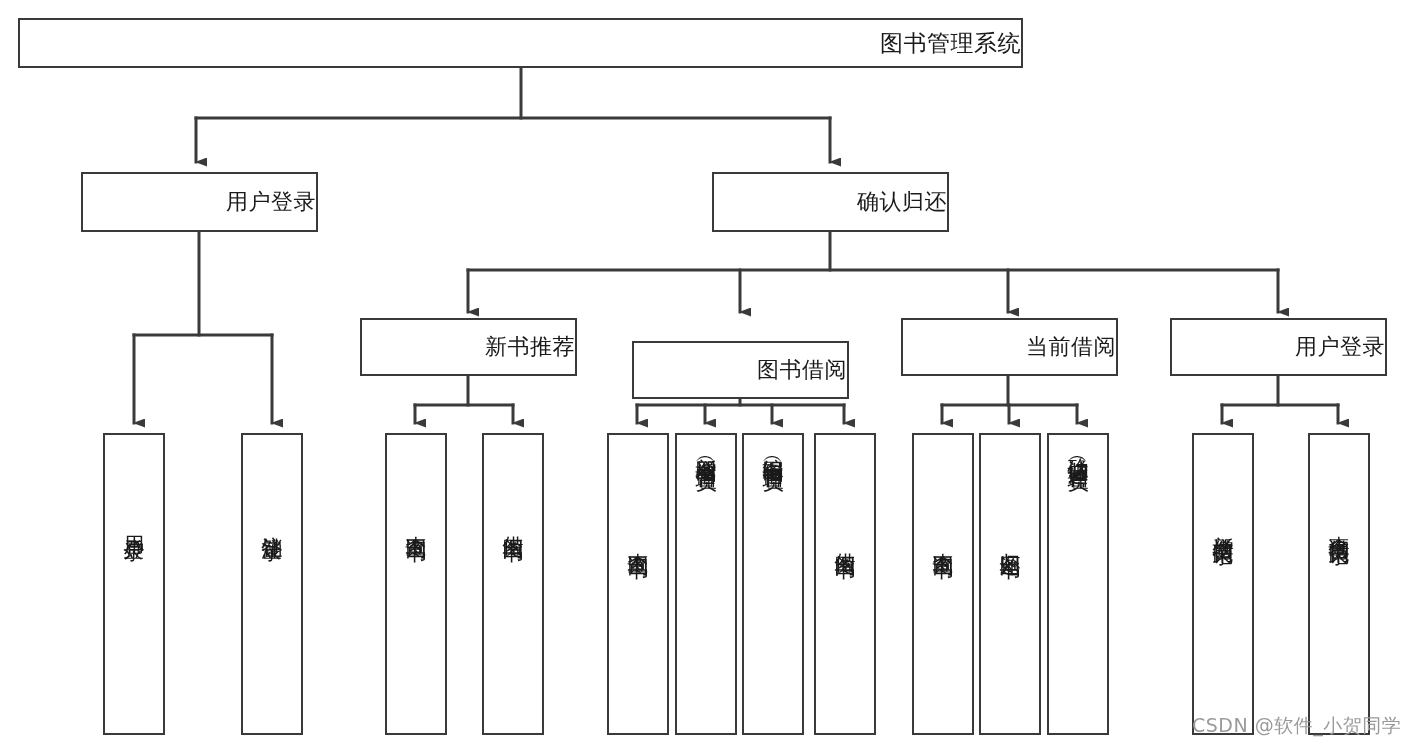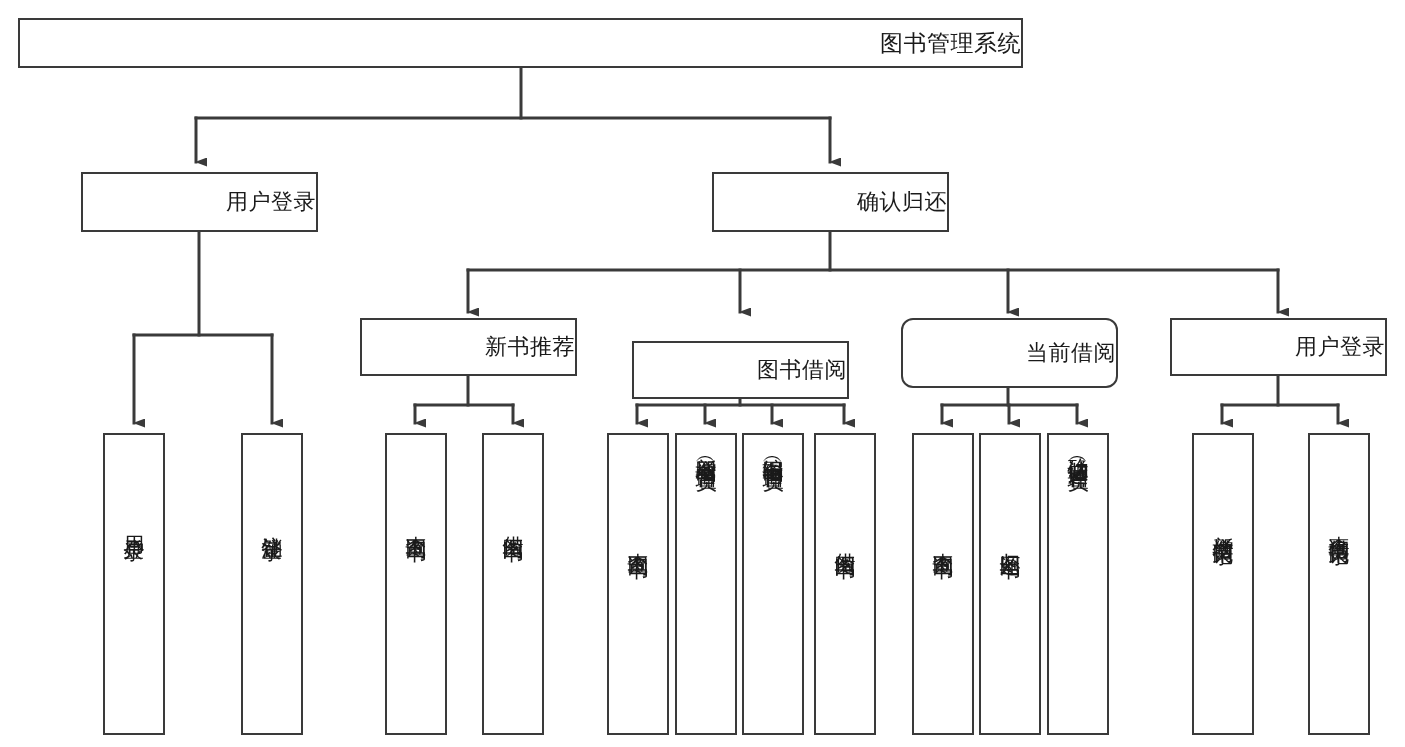--- a/index.html
+++ b/index.html
@@ -151,21 +151,21 @@
   </div>
 
   <div class="node h" style="left:360px; top:318px; width:217px; height:58px;">
     <span class="lbl">新书推荐</span>
   </div>
 
   <div class="node h" style="left:632px; top:318px; width:217px; height:58px;margin-top:23px;">
     <span class="lbl">图书借阅</span>
   </div>
 
-  <div class="node h" style="left:901px; top:318px; width:217px; height:70px;border-radius:12px;">
+  <div class="node h" style="left:901px; top:318px; width:217px; height:58px;">
     <span class="lbl">当前借阅</span>
   </div>
 
   <div class="node h" style="left:1170px; top:318px; width:217px; height:58px;">
     <span class="lbl">用户登录</span>
   </div>
 
   <div class="node v mid" style="left:103px; top:433px; width:62px; height:302px;">
     <span class="lbl">用户登录</span>
   </div>
@@ -203,14 +203,15 @@
     <span class="lbl">确认归还（管理员）</span>
   </div>
 
   <div class="node v mid" style="left:1192px; top:433px; width:62px; height:302px;">
     <span class="lbl">新增借阅记录</span>
   </div>
   <div class="node v mid" style="left:1308px; top:433px; width:62px; height:302px;">
     <span class="lbl">查询借阅记录</span>
   </div>
 
+  <div class="watermark">CSDN @软件_小贺同学</div>
 
 </div>
 
 </body></html>

